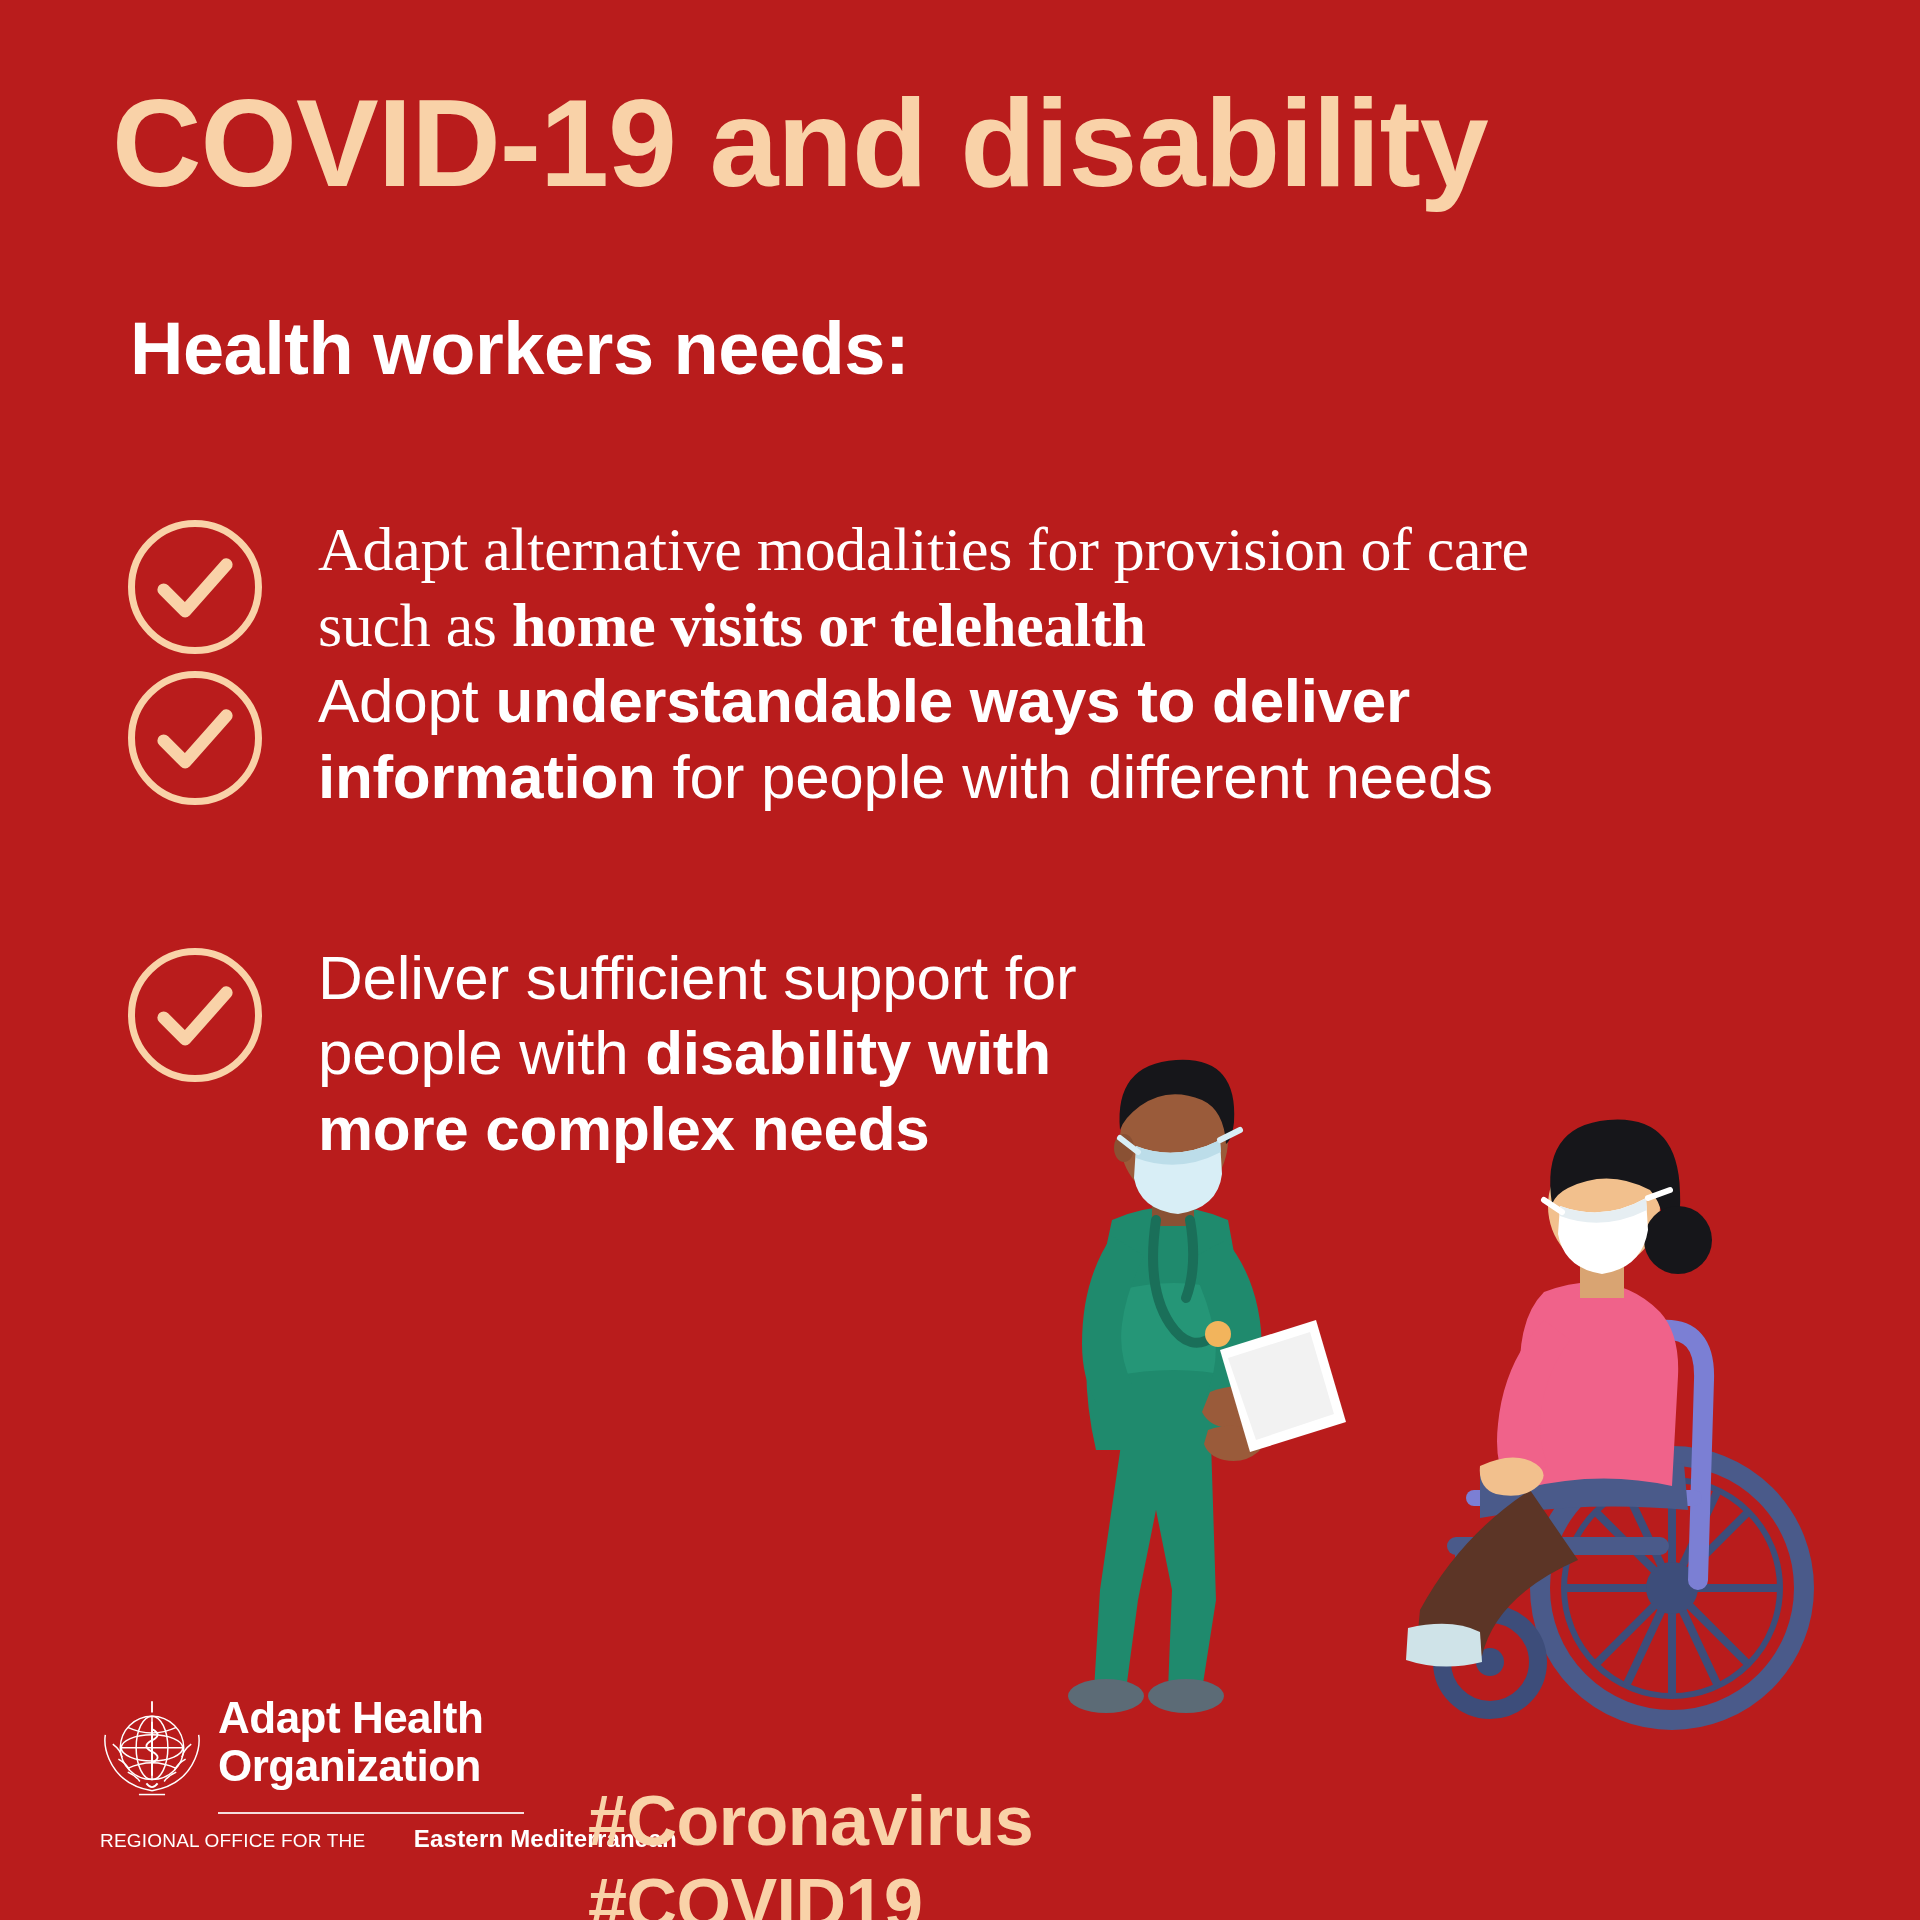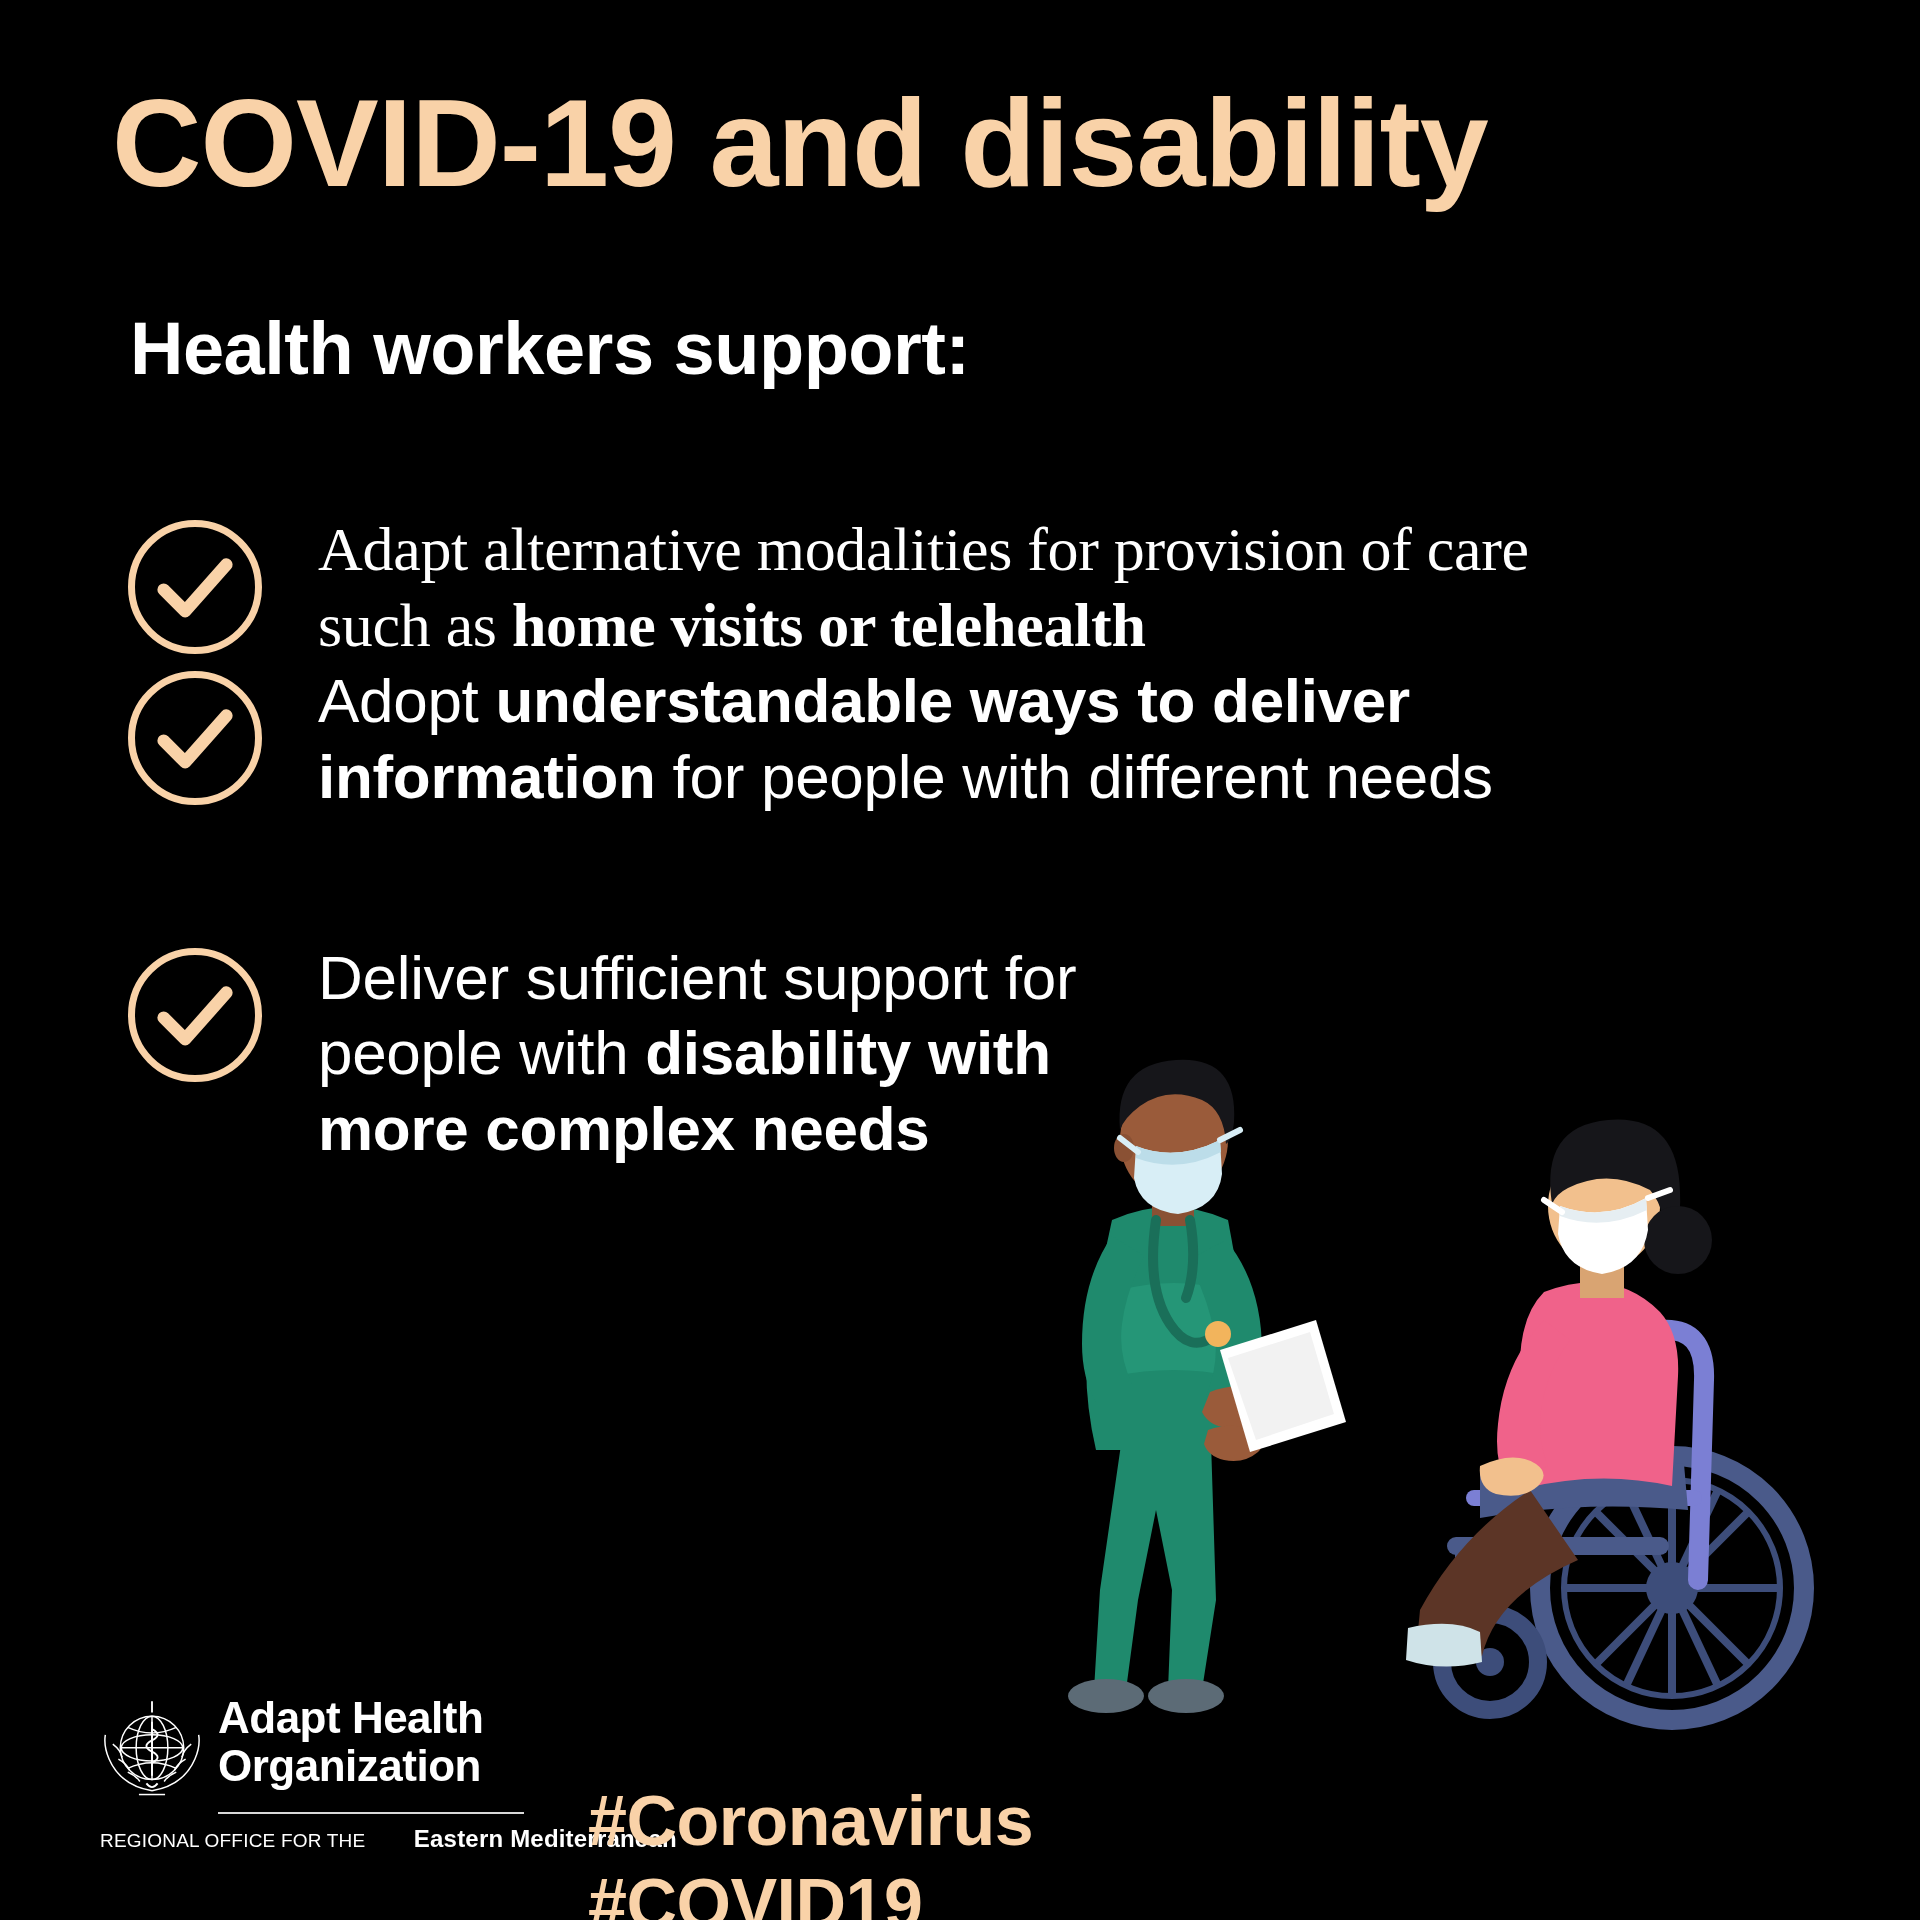--- a/index.html
+++ b/index.html
@@ -10,21 +10,21 @@
     width: 1920px;
     height: 1920px;
     background: #00839b;
     font-family: "Liberation Sans", sans-serif;
     overflow: hidden;
     position: relative;
   }
   .poster {
     position: absolute;
     inset: 0;
-    background: #000000;
+    background: #b91c1c;
   }
 
   
   .headline {
     position: absolute;
     left: 112px;
     top: 78px;
     font-size: 124px;
     font-weight: bold;
     color: #f9d2a8;
@@ -158,21 +158,21 @@
     line-height: 1.18;
     letter-spacing: -0.5px;
   }
 </style>
 </head>
 <body>
 
 <div class="poster">
 
   <div class="headline">COVID-19 and disability</div>
-  <div class="subhead">Health workers support:</div>
+  <div class="subhead">Health workers needs:</div>
 
   <div class="bullets">
 
     <div class="bullet bullet-1">
       <div class="check-wrap">
         <span class="check-circle">
           <svg viewBox="0 0 134 134" width="120" height="120" aria-hidden="true">
             <polyline points="32,70 56,94 102,42" fill="none" stroke="#f9d2a8" stroke-width="14" stroke-linecap="round" stroke-linejoin="round"></polyline>
           </svg>
         </span>

